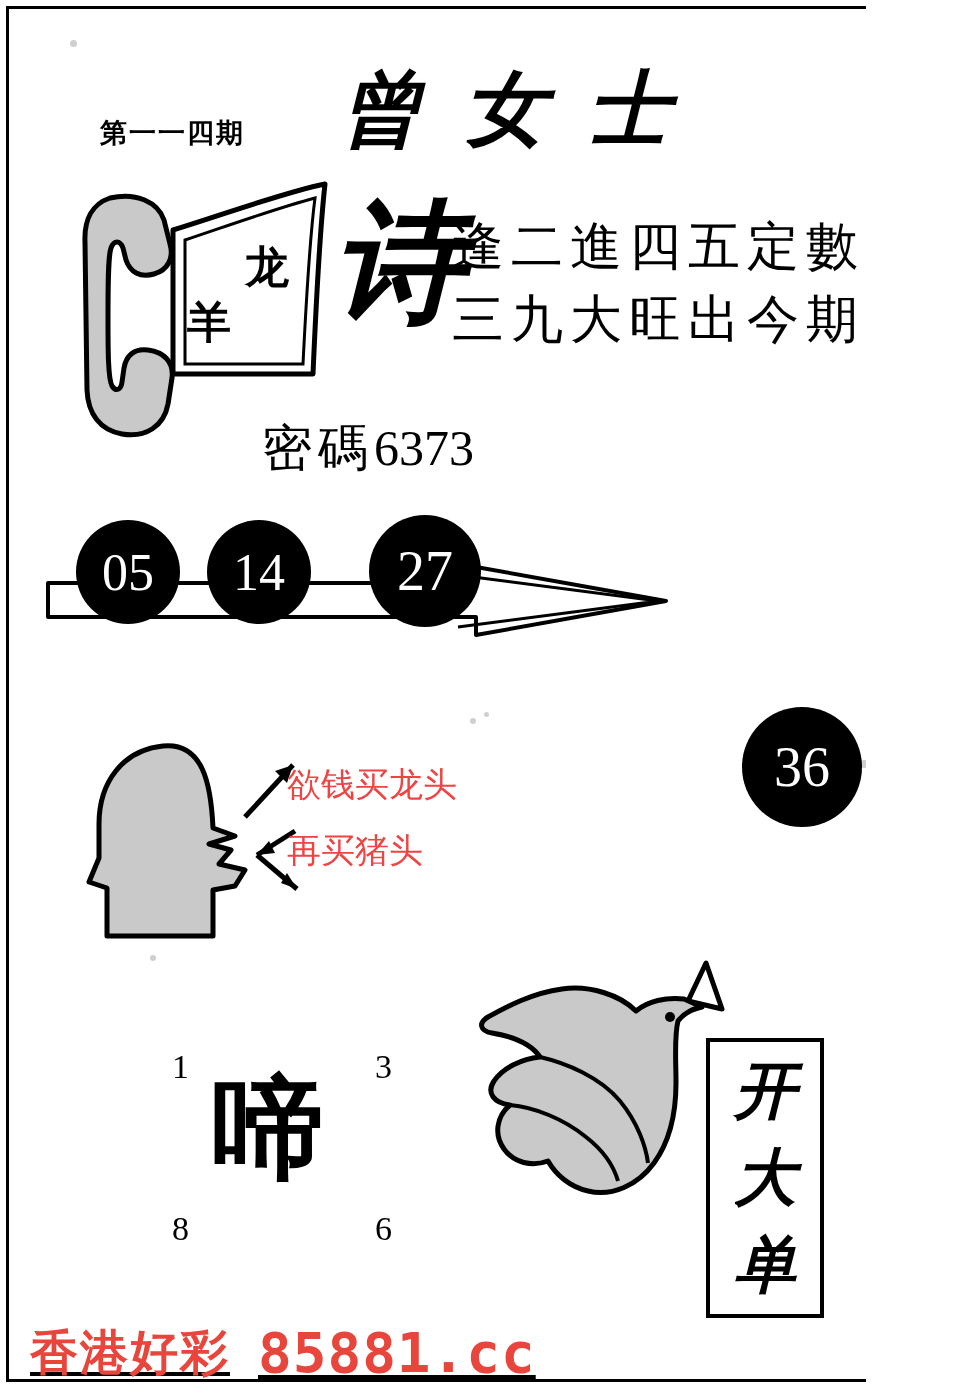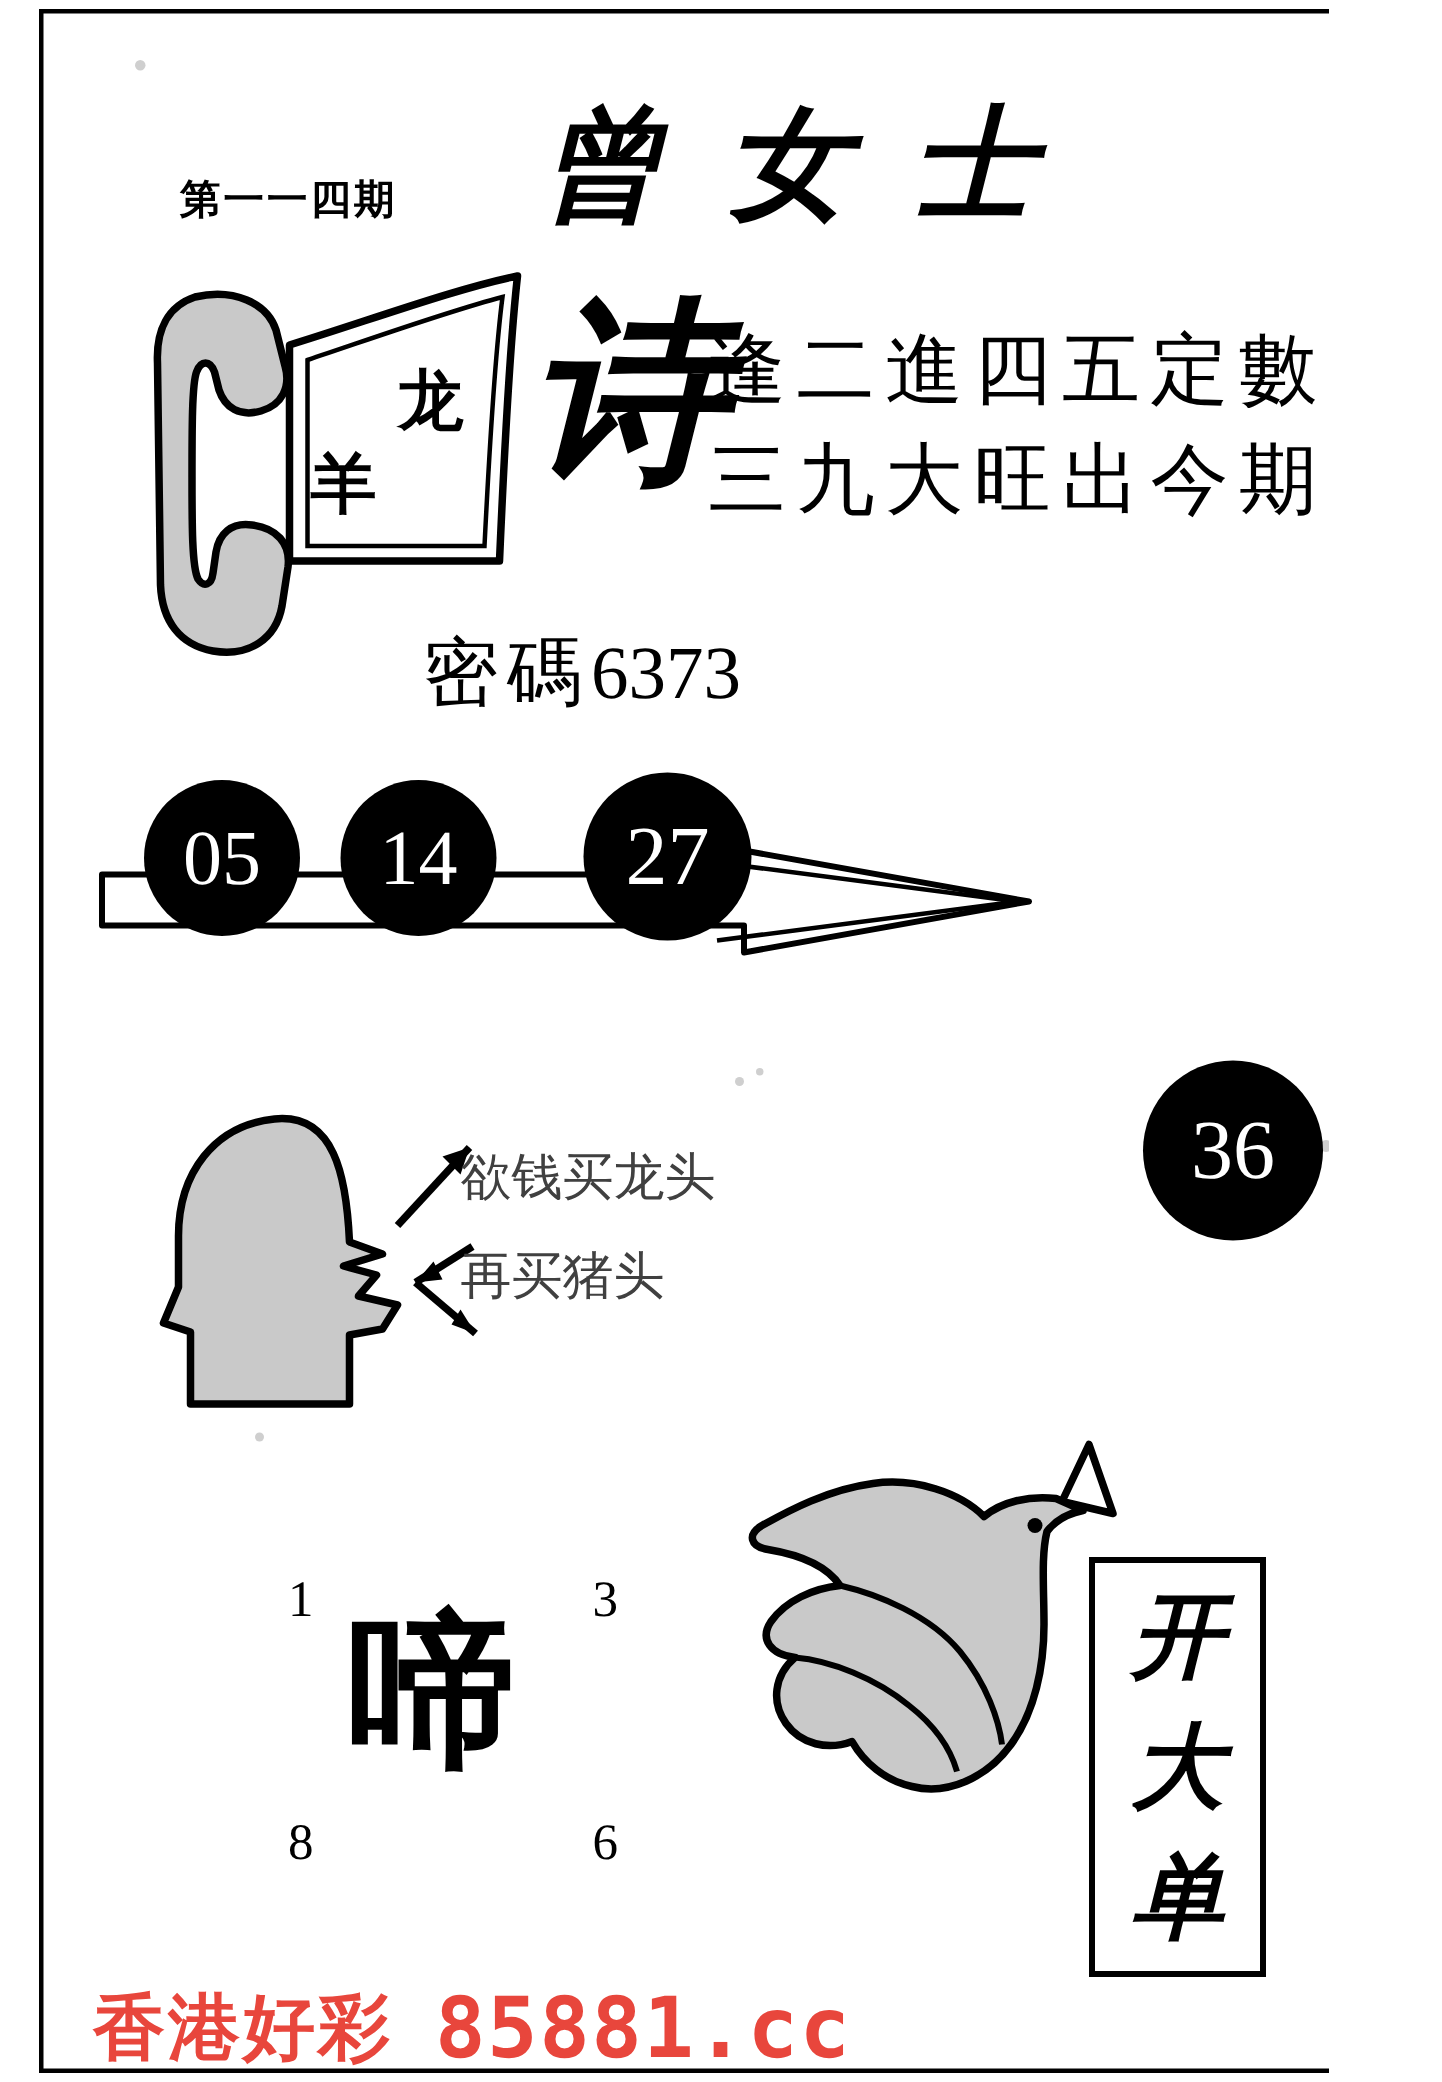--- a/index.html
+++ b/index.html
@@ -9,21 +9,20 @@
   }
   body {
     font-family: "Liberation Serif", serif;
   }
   .page {
     position: relative;
     width: 866px;
     height: 1388px;
     background: #ffffff;
     overflow: hidden;
-    margin-left: 20px;
   }
   .frame {
     position: absolute;
     left: 6px;
     top: 6px;
     width: 949px;
     height: 1376px;
     border: 3px solid #000;
     box-sizing: border-box;
   }
@@ -160,21 +159,21 @@
     position: absolute;
     left: 85px;
     top: 740px;
     width: 215px;
     height: 210px;
   }
   .speech-line {
     position: absolute;
     font-size: 34px;
     font-family: Liberation Sans, sans-serif;
-    color: #404040;
+    color: #ef4444;
     white-space: nowrap;
   }
   .sl1 { left: 287px; top: 762px; }
   .sl2 { left: 287px; top: 828px; }
 
   
   .head-arrows {
     position: absolute;
     left: 235px;
     top: 745px;
@@ -240,25 +239,26 @@
     font-weight: bold;
     font-family: "DejaVu Serif", serif;
     font-style: italic;
     color: #000;
     line-height: 1;
   }
 
   
   .footer {
     position: absolute;
-    left: 42px;
+    left: 30px;
     top: 1320px;
     display: flex;
-    align-items: flex-start;
-    white-space: nowrap;
+    align-items: center;
+    white-space: nowrap;
+    text-decoration: underline;
   }
   .footer .f-cn {
     font-size: 48px;
     font-weight: bold;
     font-family: "DejaVu Sans", sans-serif;
     color: #e8463c;
     letter-spacing: 2px;
   }
   .footer .f-url {
     font-size: 56px;

